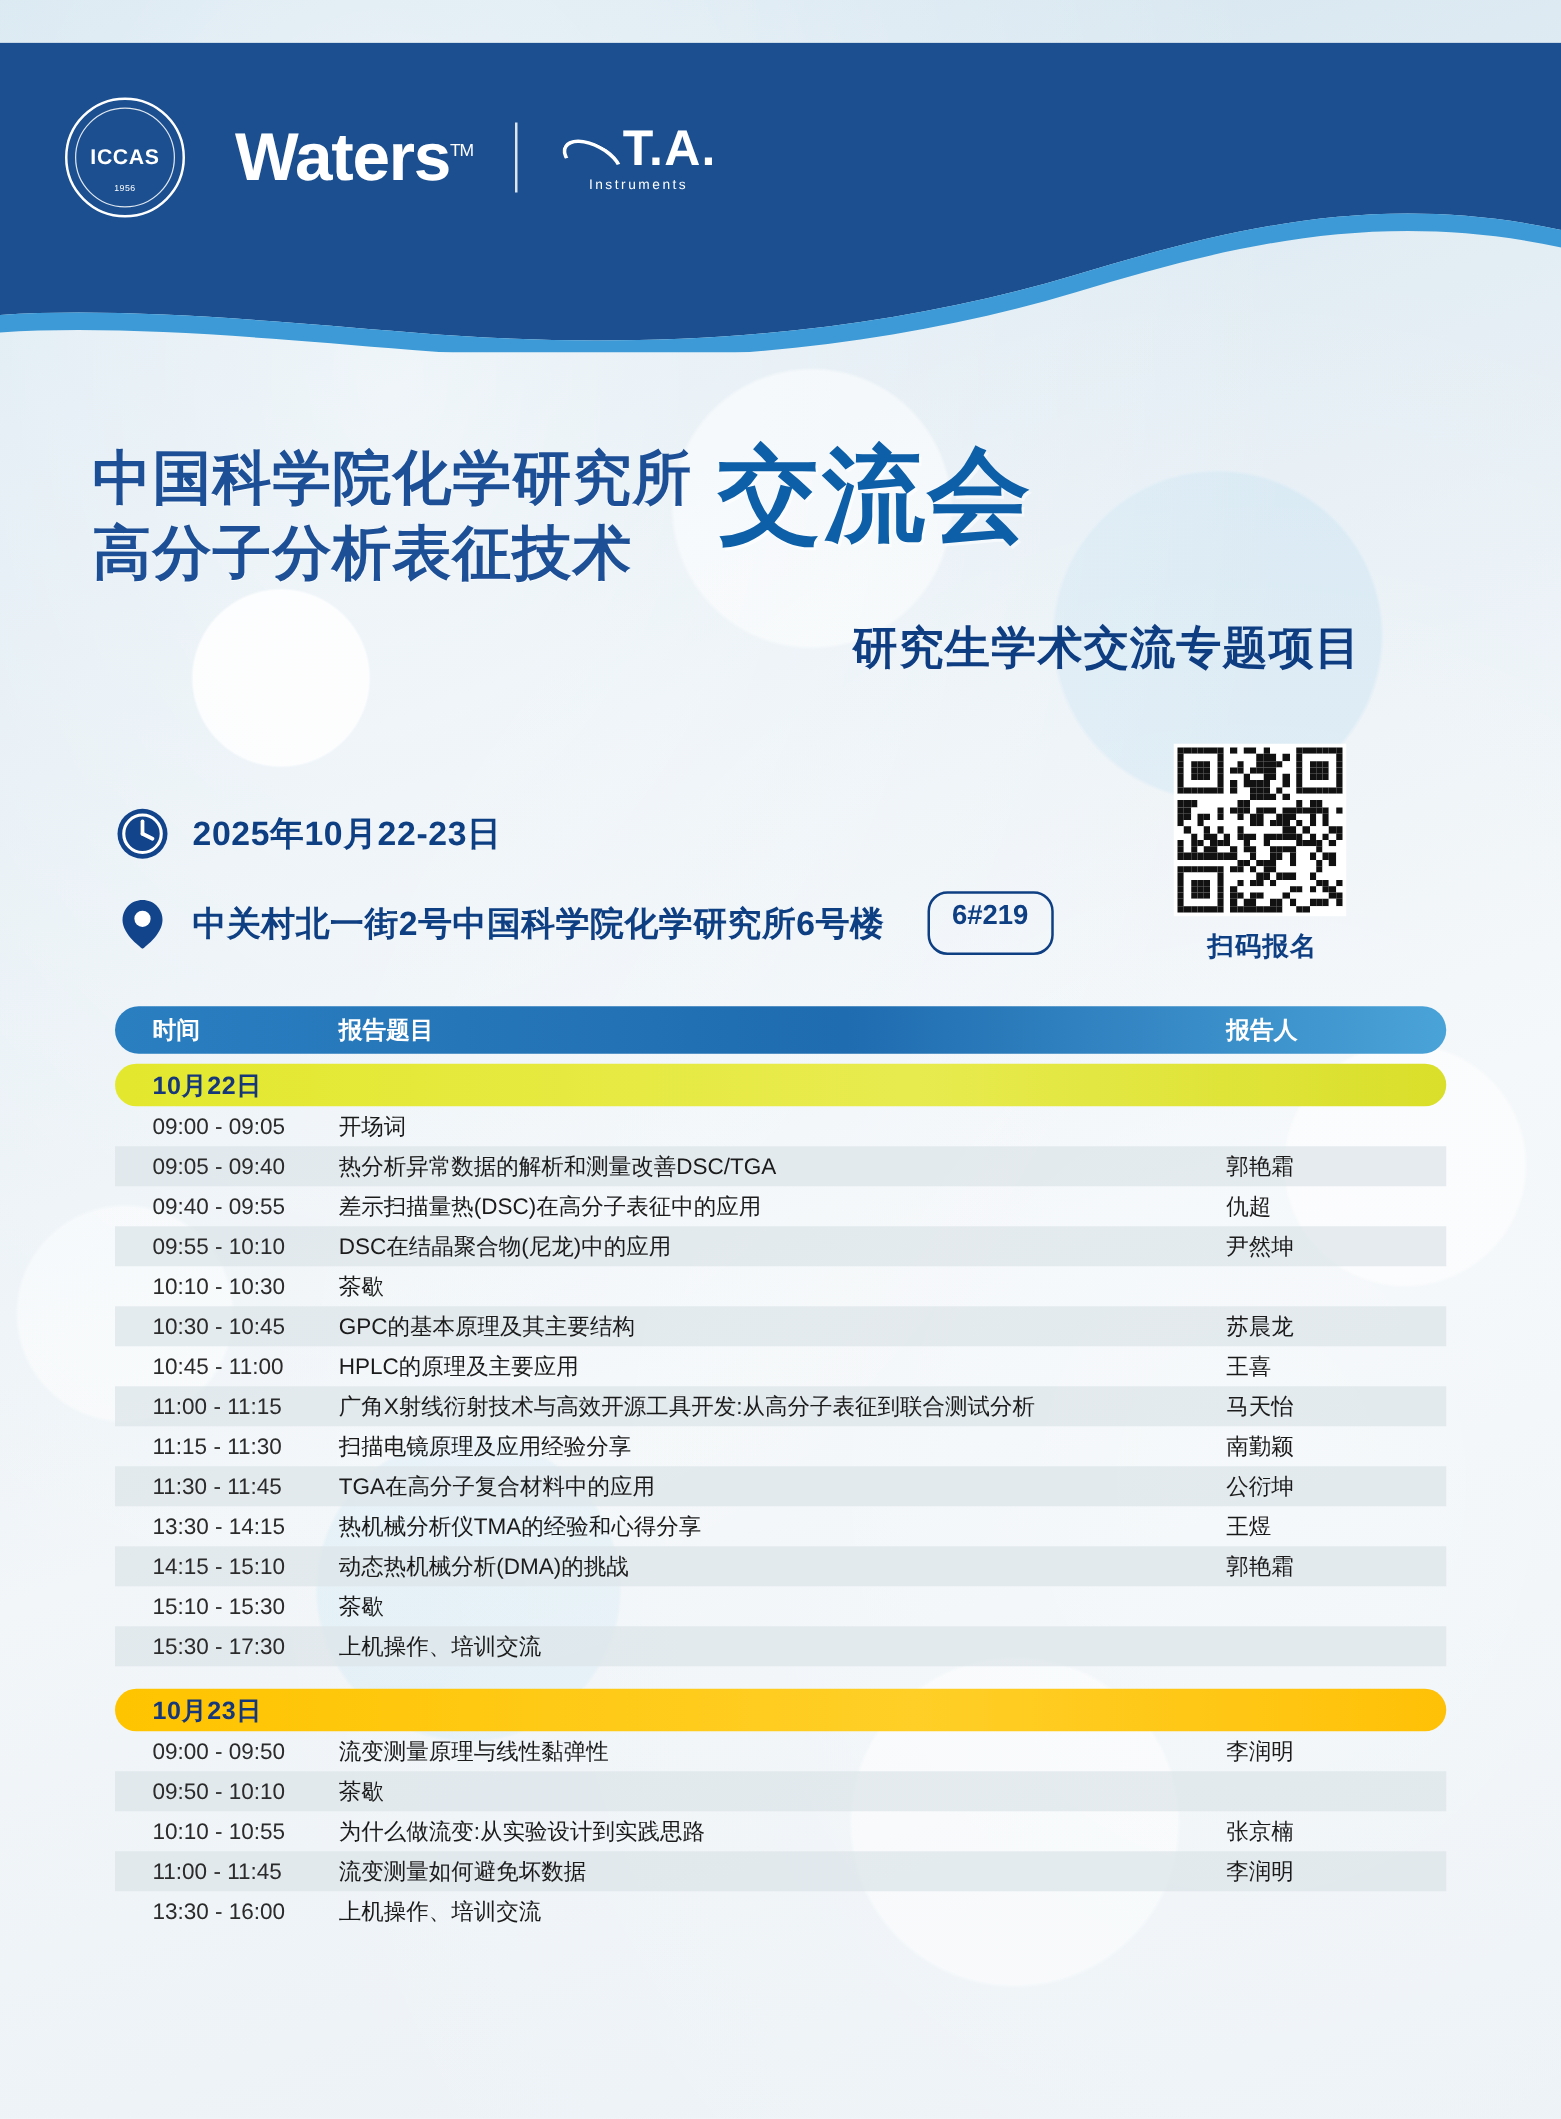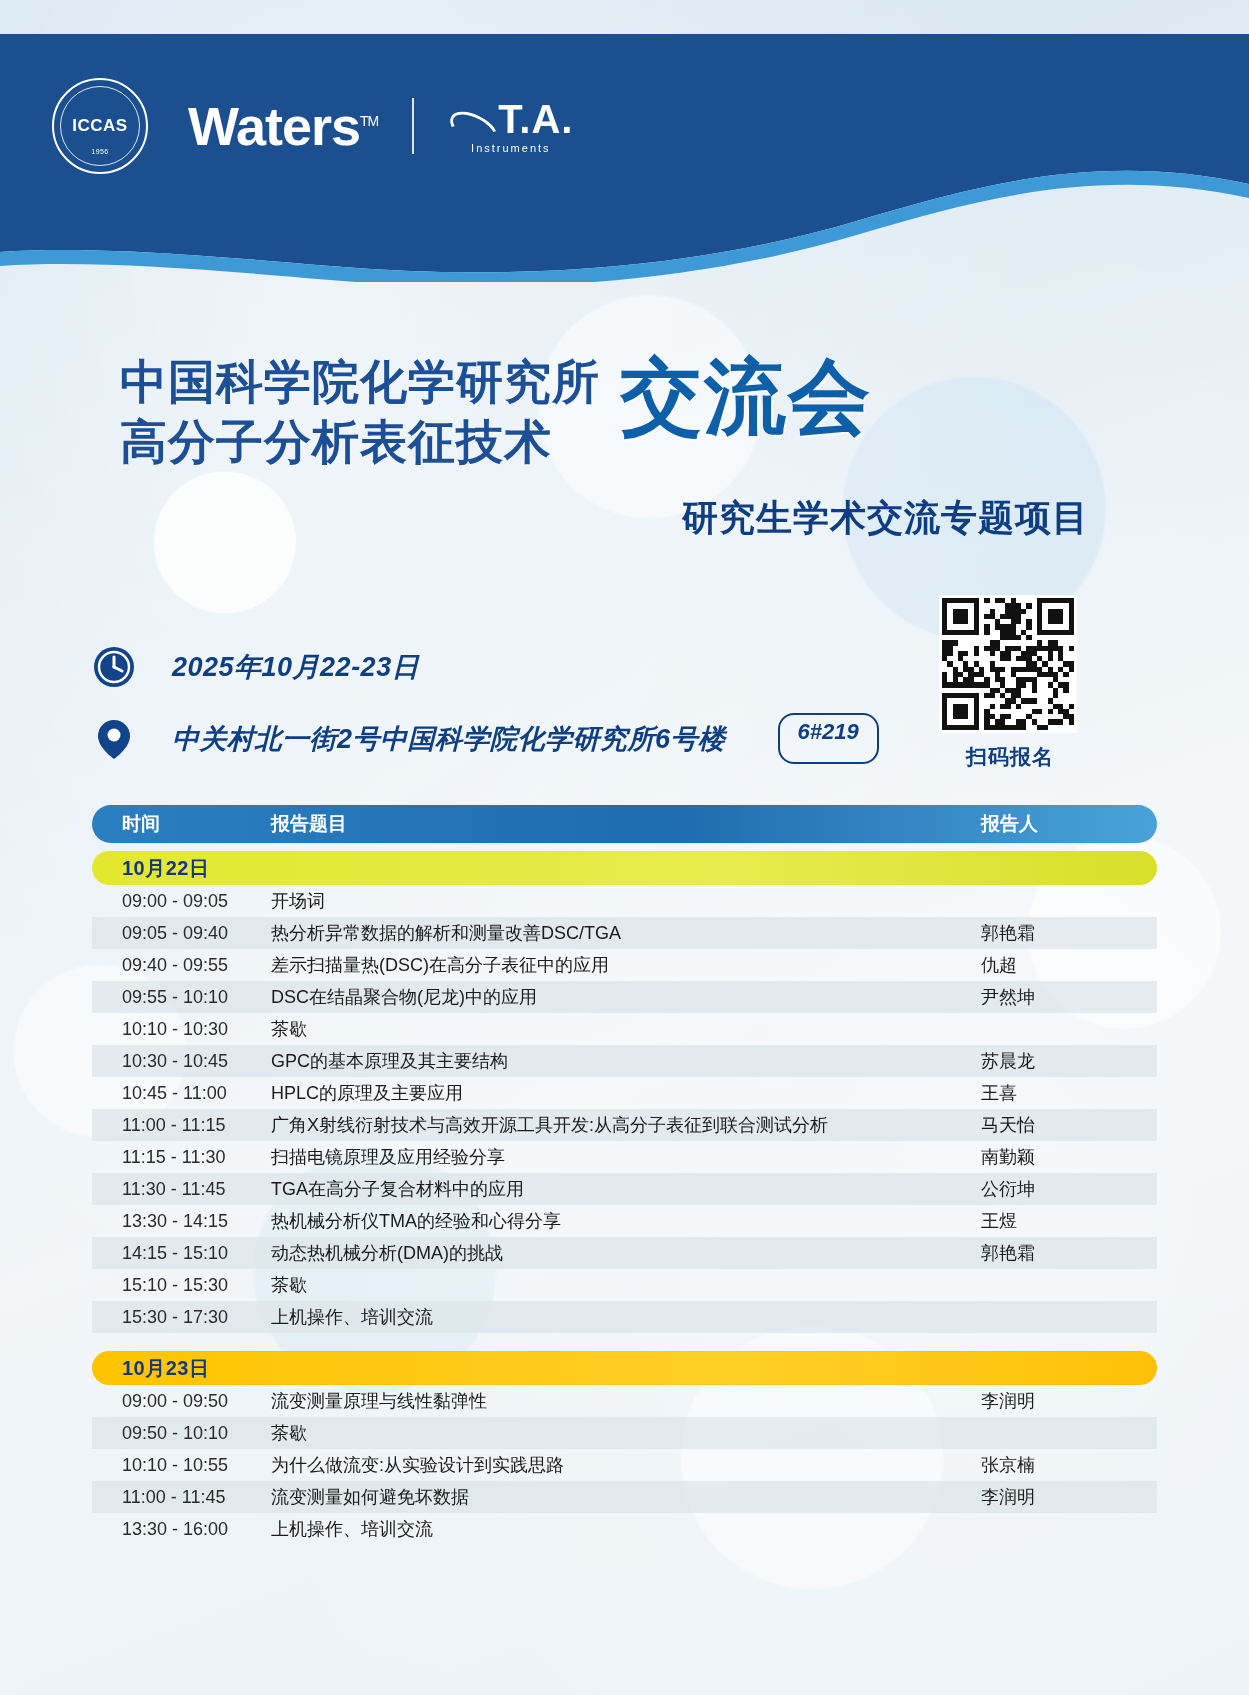--- a/index.html
+++ b/index.html
@@ -156,21 +156,21 @@
   .title-block {
     position: absolute;
     top: 352px;
     left: 0;
     width: 1249px;
     z-index: 5;
   }
   .title-rows {
     display: flex;
     align-items: flex-start;
-    padding-left: 120px;
+    padding-left: 74px;
   }
   .title-left {
     color: #1c4f96;
     font-size: 47px;
     font-weight: bold;
     line-height: 1.28;
     letter-spacing: 1px;
     text-shadow: 0 1px 0 rgba(255,255,255,0.6);
   }
   .title-big {
@@ -195,23 +195,22 @@
   
   .meta {
     position: absolute;
     top: 645px;
     left: 92px;
     z-index: 5;
   }
   .meta-row {
     display: flex;
     align-items: center;
-    gap: 36px;
+    gap: 18px;
     margin-bottom: 24px;
-    font-style: italic;
   }
   .meta-icon {
     width: 44px; height: 44px;
     flex: 0 0 44px;
   }
   .meta-text {
     color: #0f3f83;
     font-size: 27px;
     font-weight: bold;
     letter-spacing: 0.5px;

